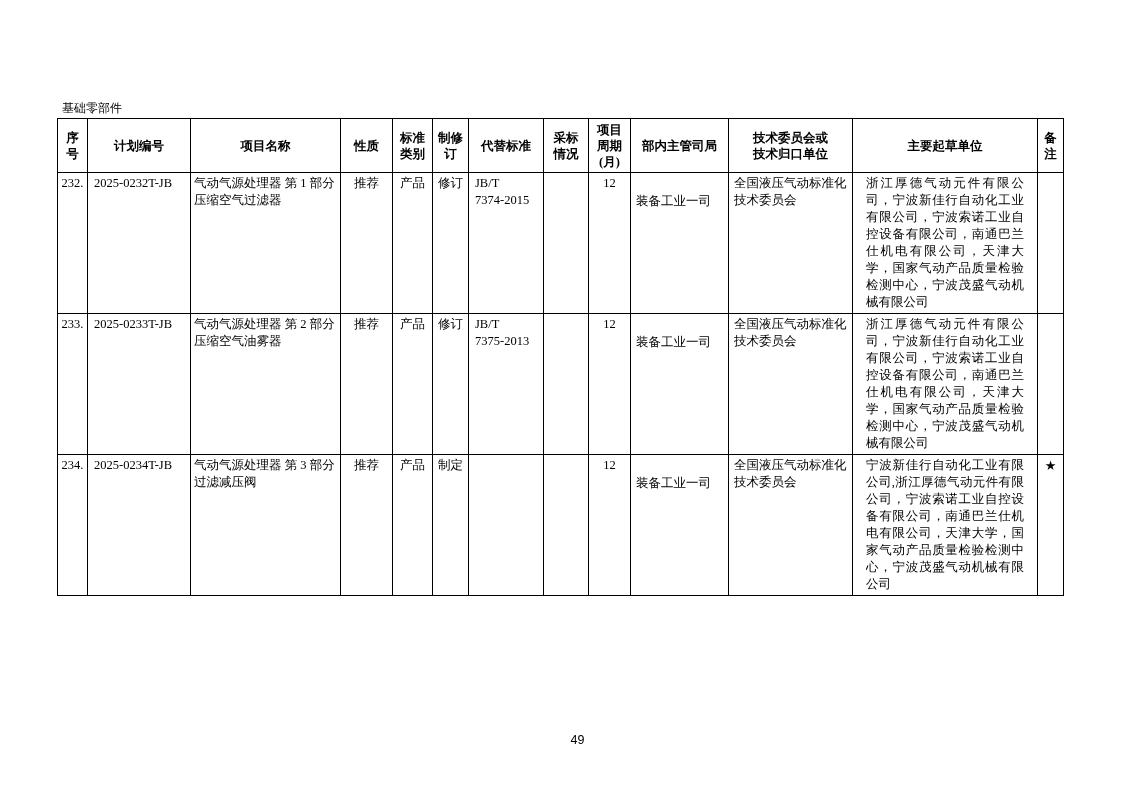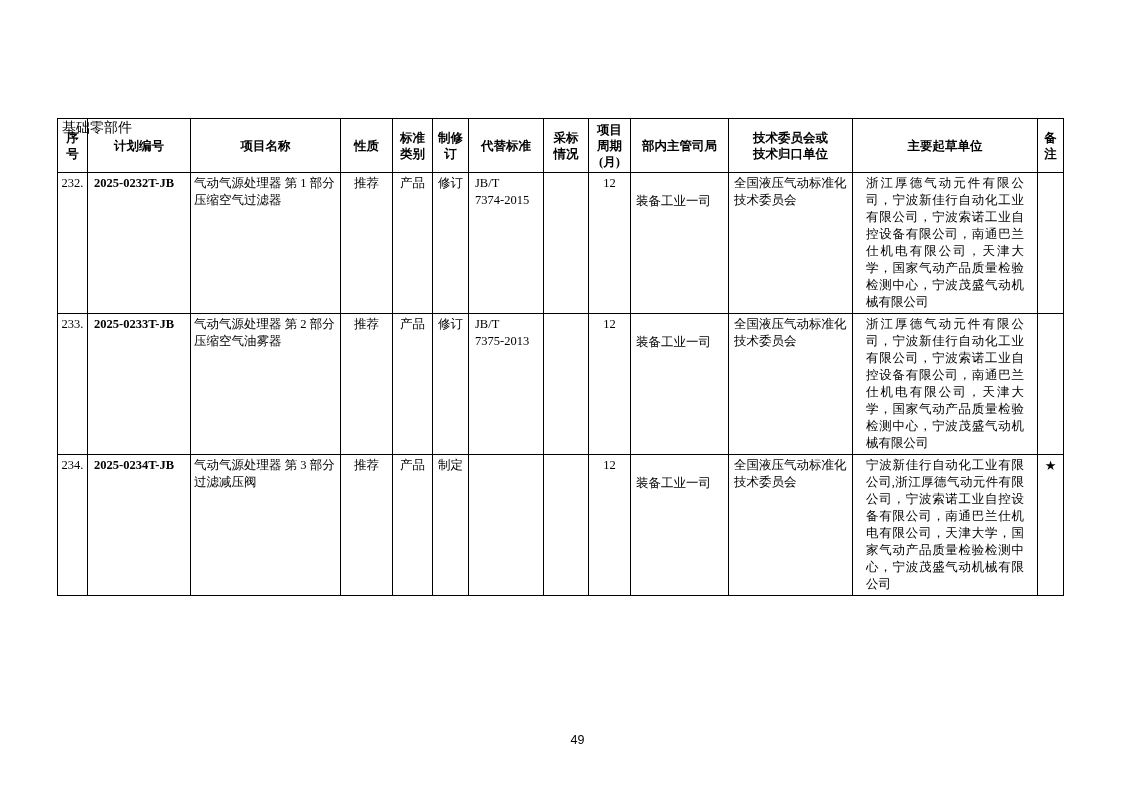--- a/index.html
+++ b/index.html
@@ -26,23 +26,22 @@
     text-align: center;
     font-size: 21px;
     font-weight: bold;
     line-height: 30px;
     letter-spacing: 0.5px;
   }
   .section-label {
     position: absolute;
     left: 62px;
     top: 99px;
-    font-size: 14px;
+    font-size: 12px;
     line-height: 18px;
-    margin-top: 20px;
   }
   .table-wrap {
     position: absolute;
     left: 57px;
     top: 118px;
   }
   table {
     border-collapse: collapse;
     table-layout: fixed;
     width: 1006px;
@@ -64,21 +63,21 @@
     vertical-align: top;
     font-size: 12.5px;
     line-height: 17px;
     padding: 2px 4px;
   }
   tr.header-row { height: 54px; }
   tr.row-0 { height: 121px; }
   tr.row-1 { height: 120px; }
   tr.row-2 { height: 133px; }
   td:nth-child(1) { text-align: center; padding: 2px 1px; }
-  td:nth-child(2) { padding-left: 6px; font-weight: bold; }
+  td:nth-child(2) { padding-left: 6px; }
   td:nth-child(3) { white-space: pre; padding: 2px 3px; }
   td:nth-child(4), td:nth-child(5), td:nth-child(6) { text-align: center; }
   td:nth-child(7) { white-space: pre; padding-left: 6px; margin-top: 40px; }
   td:nth-child(8) { text-align: center; }
   td:nth-child(9) { text-align: center; }
   td:nth-child(10) { padding: 20px 5px; }
   td:nth-child(11) { white-space: pre-line; padding: 2px 5px; }
   td:nth-child(12) { text-align: justify; padding: 2px 13px; }
   td:nth-child(13) { text-align: center; font-size: 13px; }
   .page-number {

